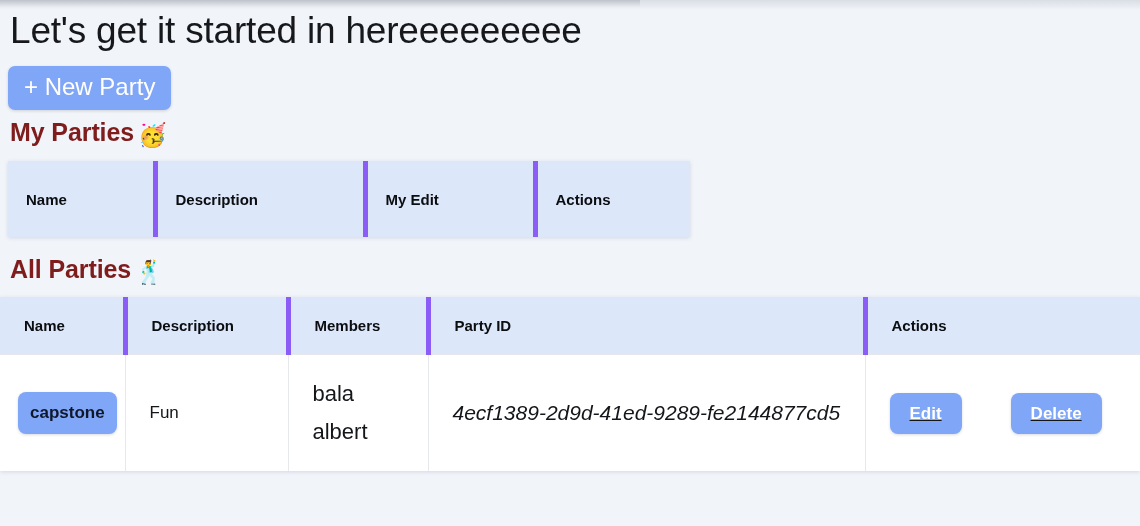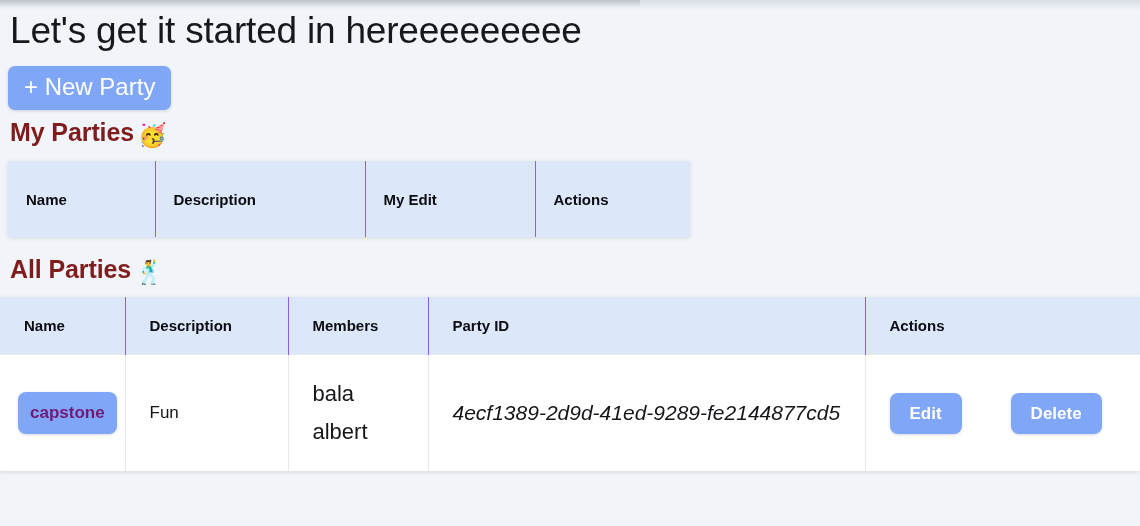--- a/index.html
+++ b/index.html
@@ -94,21 +94,21 @@
     border-collapse: collapse;
     table-layout: fixed;
   }
   th {
     background: #dde7fa;
     font-size: 15px;
     font-weight: bold;
     color: #0b0d10;
     text-align: left;
     padding: 0 0 0 18px;
-    border-right: 1px solid #8b5cf6;
+    border-right: 5px solid #8b5cf6;
     vertical-align: middle;
   }
   td {
     font-size: 17px;
     color: #14161a;
     background: #ffffff;
     border-right: 1px solid #e6e8ec;
     border-top: 1px solid #e6e8ec;
     vertical-align: middle;
     padding: 0 0 0 18px;
@@ -144,21 +144,21 @@
   .all-parties-table td {
     height: 116px;
     padding-left: 24px;
   }
   .all-parties-table td:last-child { border-right: none; }
   .all-parties-table td.cell-name { padding-left: 18px; }
 
   .name-badge {
     display: inline-block;
     background: #80a6f7;
-    color: #701a75;
+    color: #0f172a;
     font-size: 17px;
     font-weight: bold;
     padding: 11px 12px;
     border-radius: 8px;
     box-shadow: 0 1px 3px rgba(40,50,70,0.18);
     cursor: pointer;
     white-space: nowrap;
   }
 
   .members-list {
@@ -168,20 +168,21 @@
   .party-id {
     font-size: 21px;
     white-space: nowrap;
     font-style: italic;
   }
 
   .action-buttons {
     display: flex;
     align-items: center;
     gap: 49px;
+    text-decoration: underline;
   }
   .act-btn {
     background: #80a6f7;
     color: #ffffff;
     border: none;
     border-radius: 8px;
     font-size: 17px;
     font-weight: bold;
     padding: 12px 20px;
     cursor: pointer;

